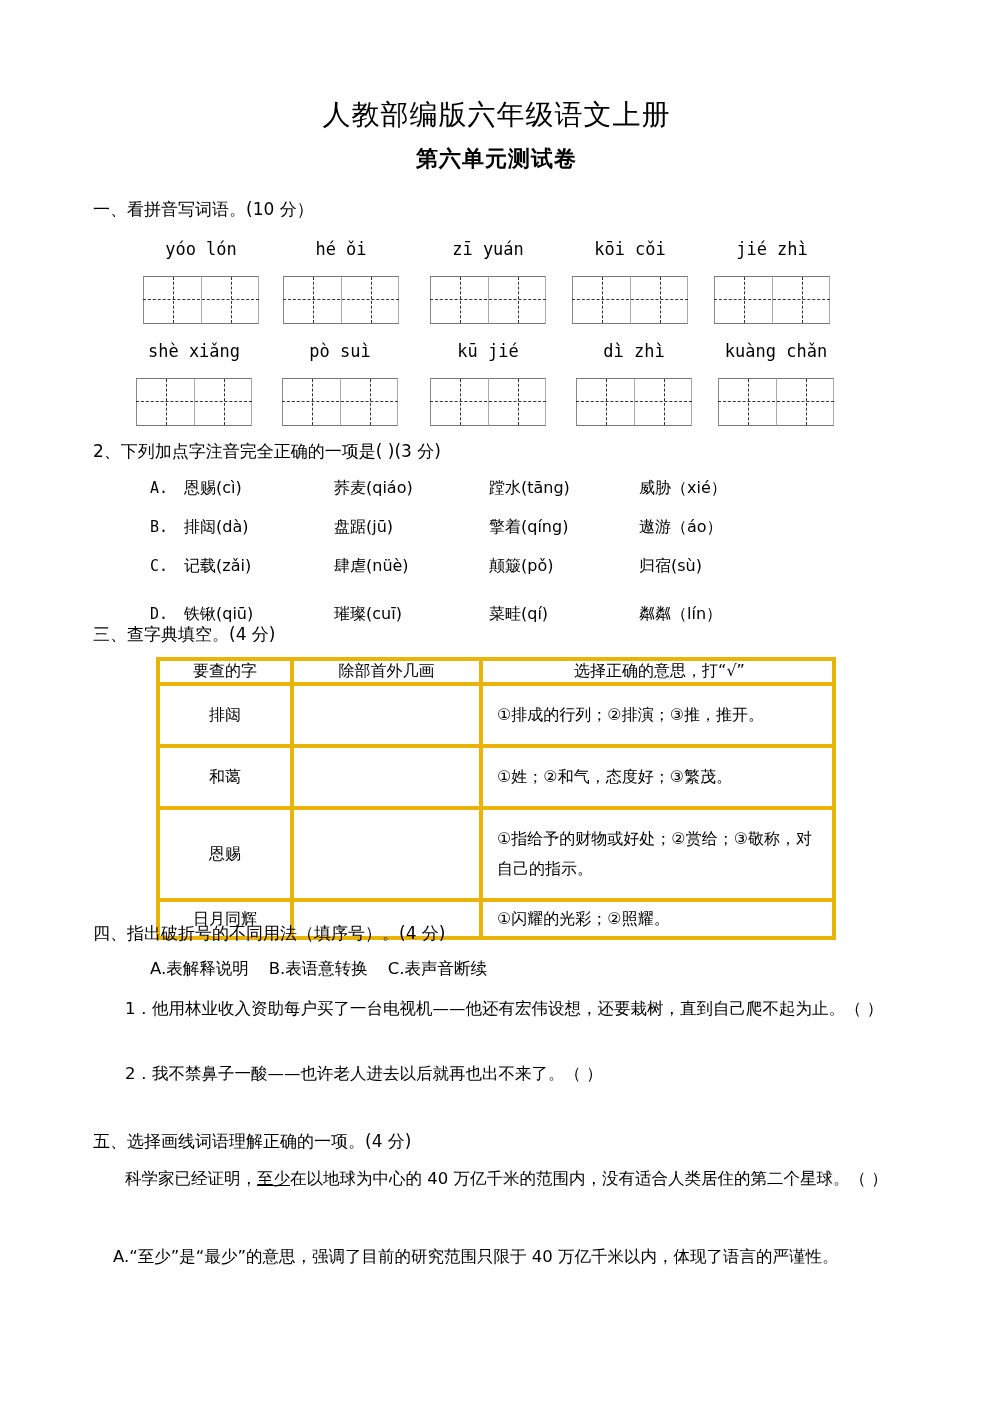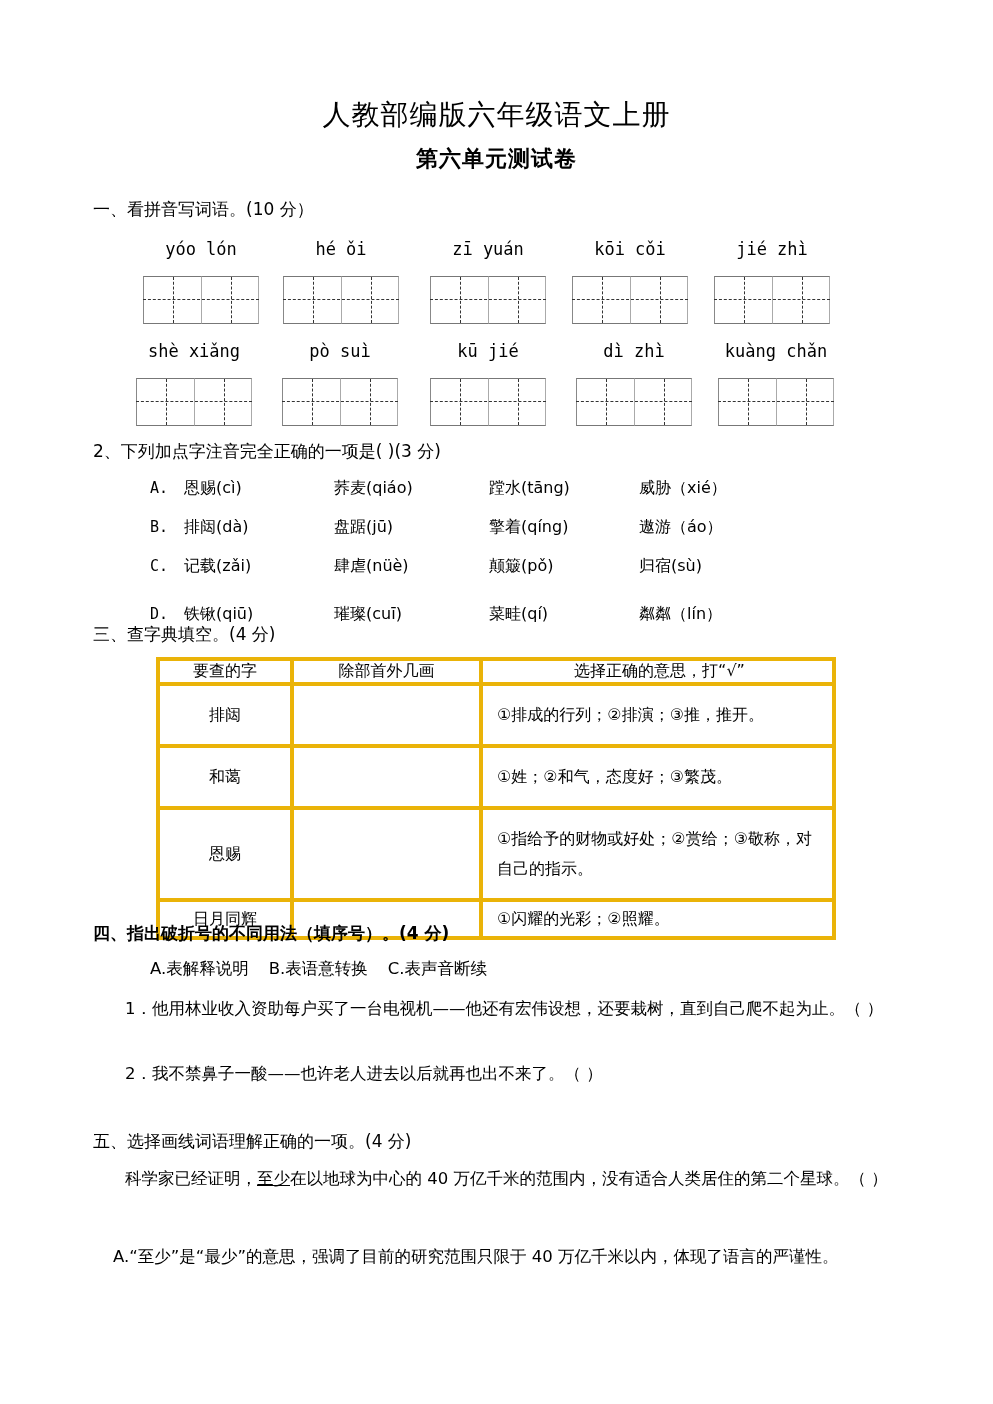--- a/index.html
+++ b/index.html
@@ -328,21 +328,21 @@
           <td class="c3">①指给予的财物或好处；②赏给；③敬称，对自己的指示。</td>
         </tr>
         <tr class="r-short">
           <td class="c1">日月同辉</td>
           <td class="c2"></td>
           <td class="c3">①闪耀的光彩；②照耀。</td>
         </tr>
       </tbody>
   </table>
 
-  <div class="sec-head" style="top:922px;font-weight:bold;">四、指出破折号的不同用法（填序号）。(4 分)</div>
+  <div class="sec-head" style="top:922px;">四、指出破折号的不同用法（填序号）。(4 分)</div>
 
   <div class="opts-line" style="top:958px;" id="sec4-opts"><span>A.表解释说明</span><span class="gap"></span><span>B.表语意转换</span><span class="gap"></span><span>C.表声音断续</span></div>
 
   <div class="para indent" style="top:990px;">1．他用林业收入资助每户买了一台电视机——他还有宏伟设想，还要栽树，直到自己爬不起为止。（  ）</div>
   <div class="para indent" style="top:1055px;">2．我不禁鼻子一酸——也许老人进去以后就再也出不来了。（  ）</div>
 
   <div class="sec-head" style="top:1130px;">五、选择画线词语理解正确的一项。(4 分)</div>
 
   <div class="para indent" style="top:1160px;"><span>科学家已经证明，</span><u class="ul">至少</u><span>在以地球为中心的 40 万亿千米的范围内，没有适合人类居住的第二个星球。（  ）</span></div>
 

